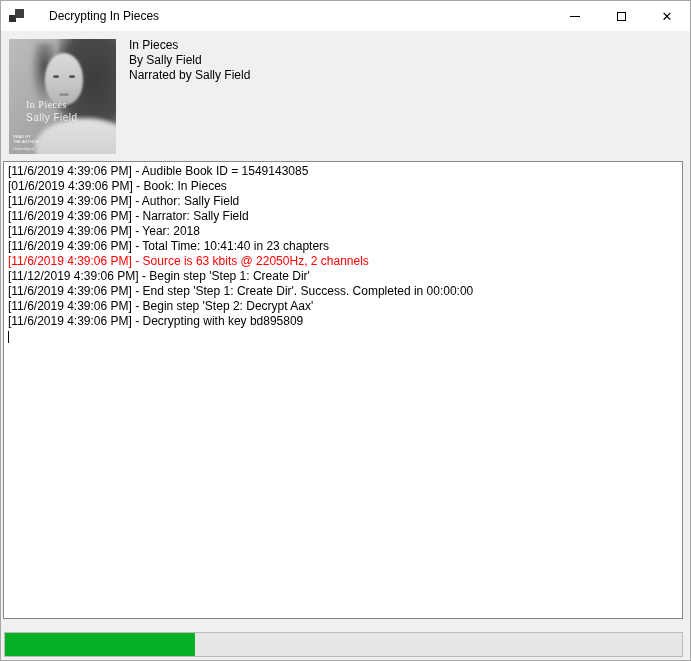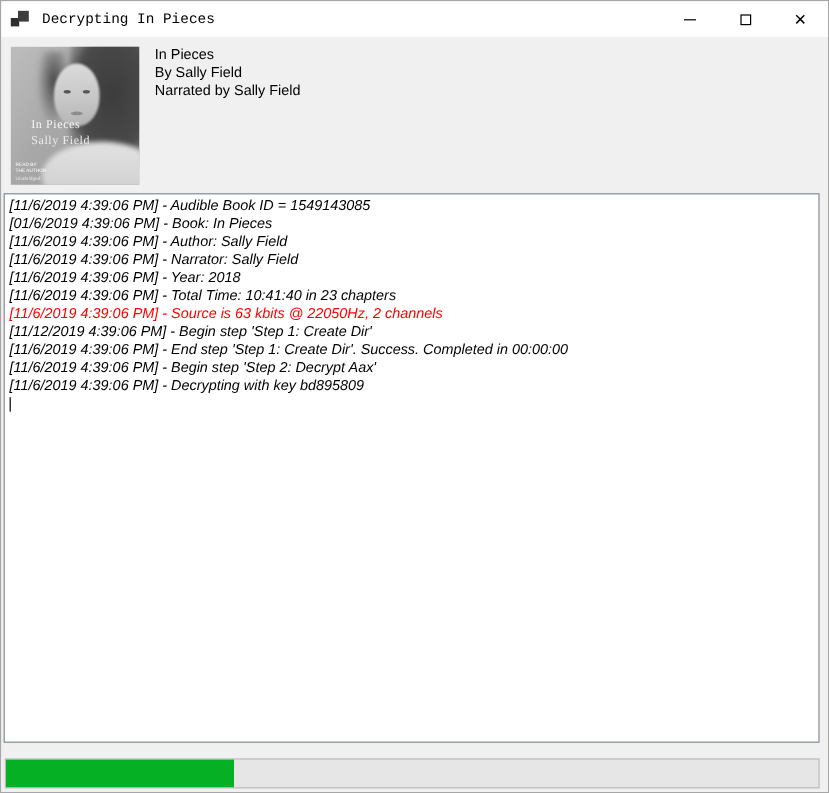--- a/index.html
+++ b/index.html
@@ -12,21 +12,21 @@
   }
 
   
   .titlebar {
     height:30px; background:#ffffff;
     display:flex; align-items:center;
   }
   .app-icon { position:relative; width:16px; height:16px; margin-left:8px; flex:0 0 auto; }
   .app-icon .sq-small { position:absolute; left:0; bottom:2px; width:7px; height:7px; background:#2f2f2f; }
   .app-icon .sq-big   { position:absolute; right:1px; top:1px; width:9px; height:9px; background:#3d3d3d; }
-  .title-text { margin-left:10px; font-size:12px; color:#000; white-space:nowrap;font-family:Liberation Mono, monospace; }
+  .title-text { margin-left:24px; font-size:12px; color:#000; white-space:nowrap; }
   .controls { margin-left:auto; display:flex; height:100%; }
   .ctrl { width:46px; height:100%; display:flex; align-items:center; justify-content:center; cursor:default; }
   .glyph-min { display:block; width:10px; height:1px; background:#000; }
   .glyph-max { display:block; width:9px; height:9px; border:1px solid #000; }
   .glyph-close { font-size:13px; line-height:1; color:#000; font-weight:400; }
 
   
   .client { position:absolute; top:30px; left:0; right:0; bottom:0; background:#f0f0f0; }
 
   
@@ -60,37 +60,37 @@
     border-radius:50%;
     background:linear-gradient(180deg,#e2e2e2,#c9c9c9);
     filter:blur(2px);
   }
   .cover .cover-title {
     position:absolute; left:17px; top:60px; color:#f5f5f5;
     font-family:"Liberation Serif", serif; font-size:10px; letter-spacing:0.5px;
   }
   .cover .cover-author {
     position:absolute; left:17px; top:73px; color:#ececec;
-    font-family:Liberation Serif, serif; font-size:10px; letter-spacing:0.5px;
+    font-family:Liberation Sans, sans-serif; font-size:10px; letter-spacing:0.5px;
   }
   .cover .badge { position:absolute; left:4px; bottom:10px; color:#fff; font-size:4px; line-height:5px; }
   .cover .badge-sub { position:absolute; left:4px; bottom:3px; color:#e8e8e8; font-size:4px; line-height:5px; }
 
   
   .book-info { position:absolute; left:128px; top:7px; font-size:12px; line-height:15px; color:#000; }
 
   
   .log {
     position:absolute; left:2px; top:130px; width:680px; height:458px;
     background:#ffffff; border:1px solid #828790;
     padding:2px 2px 0 4px;
     font-size:12px; line-height:15px; color:#000;
     overflow:hidden; cursor:text;
   }
-  .log-line { white-space:pre;font-style:italic; }
+  .log-line { white-space:pre; }
   .log-line[data-color="red"] { color:#ff0000; }
   .caret { width:1px; height:12px; background:#000; margin-top:2px; }
 
   
   .progressbar {
     position:absolute; left:3px; top:601px; width:679px; height:25px;
     border:1px solid #bcbcbc; background:#e6e6e6;
   }
   .progress-fill { height:100%; width:28%; background:#06b025; }
 </style>

